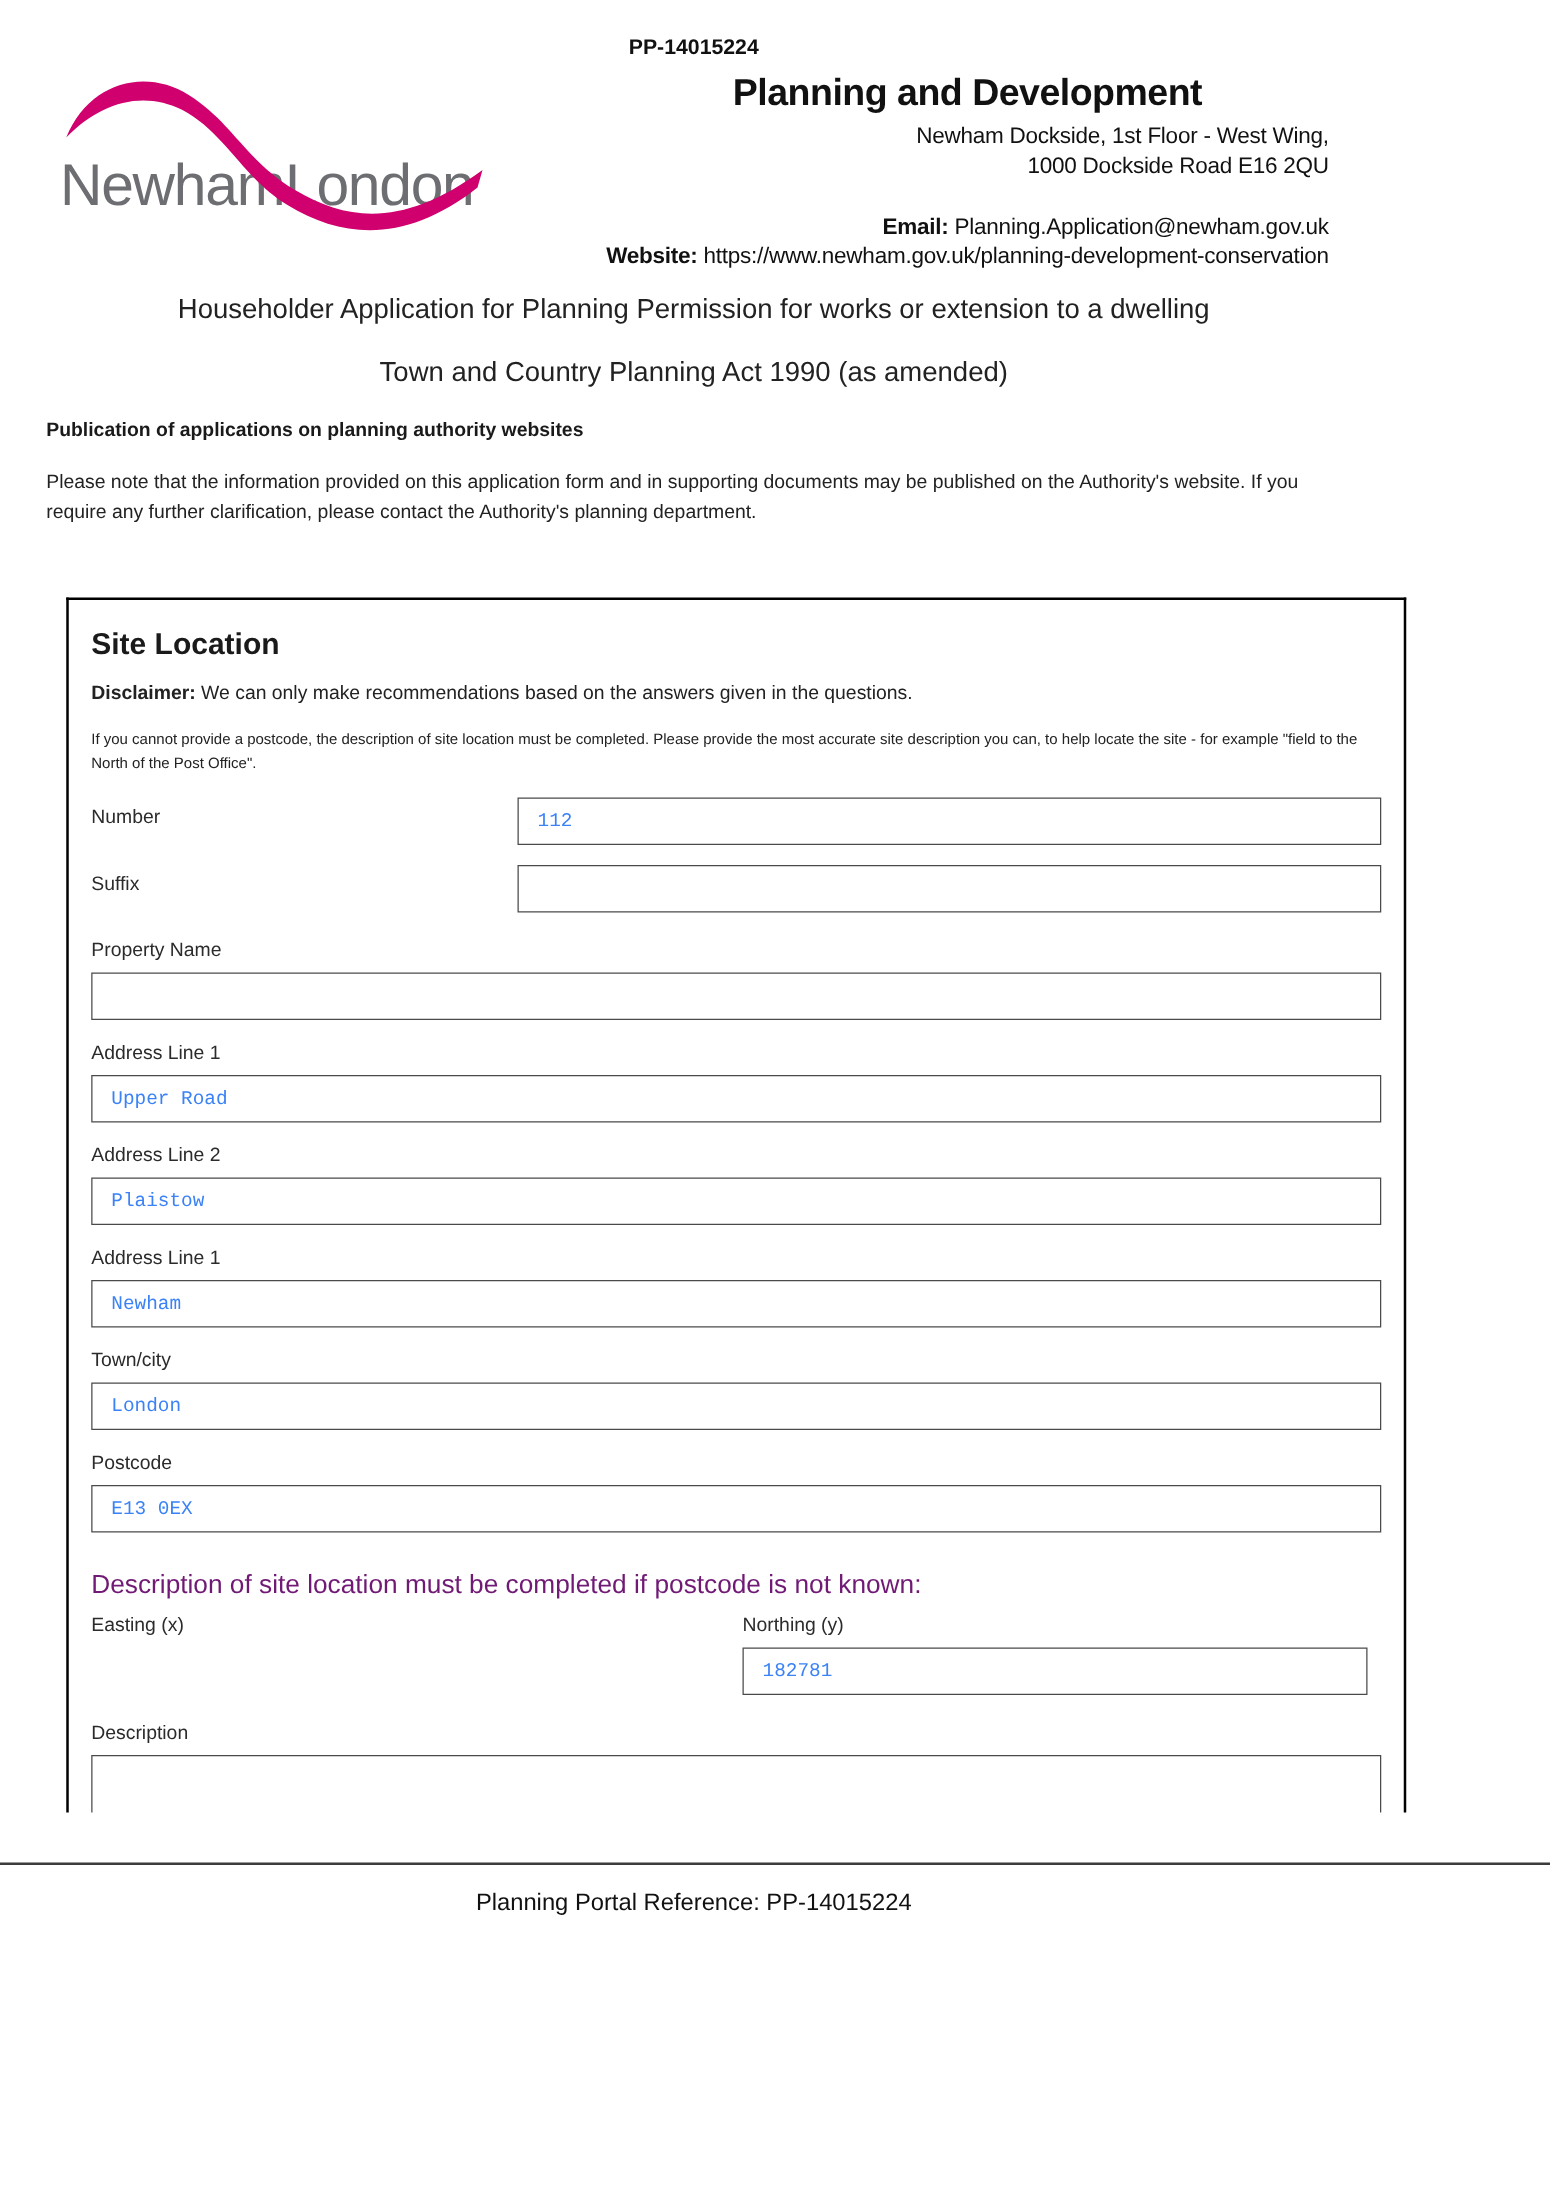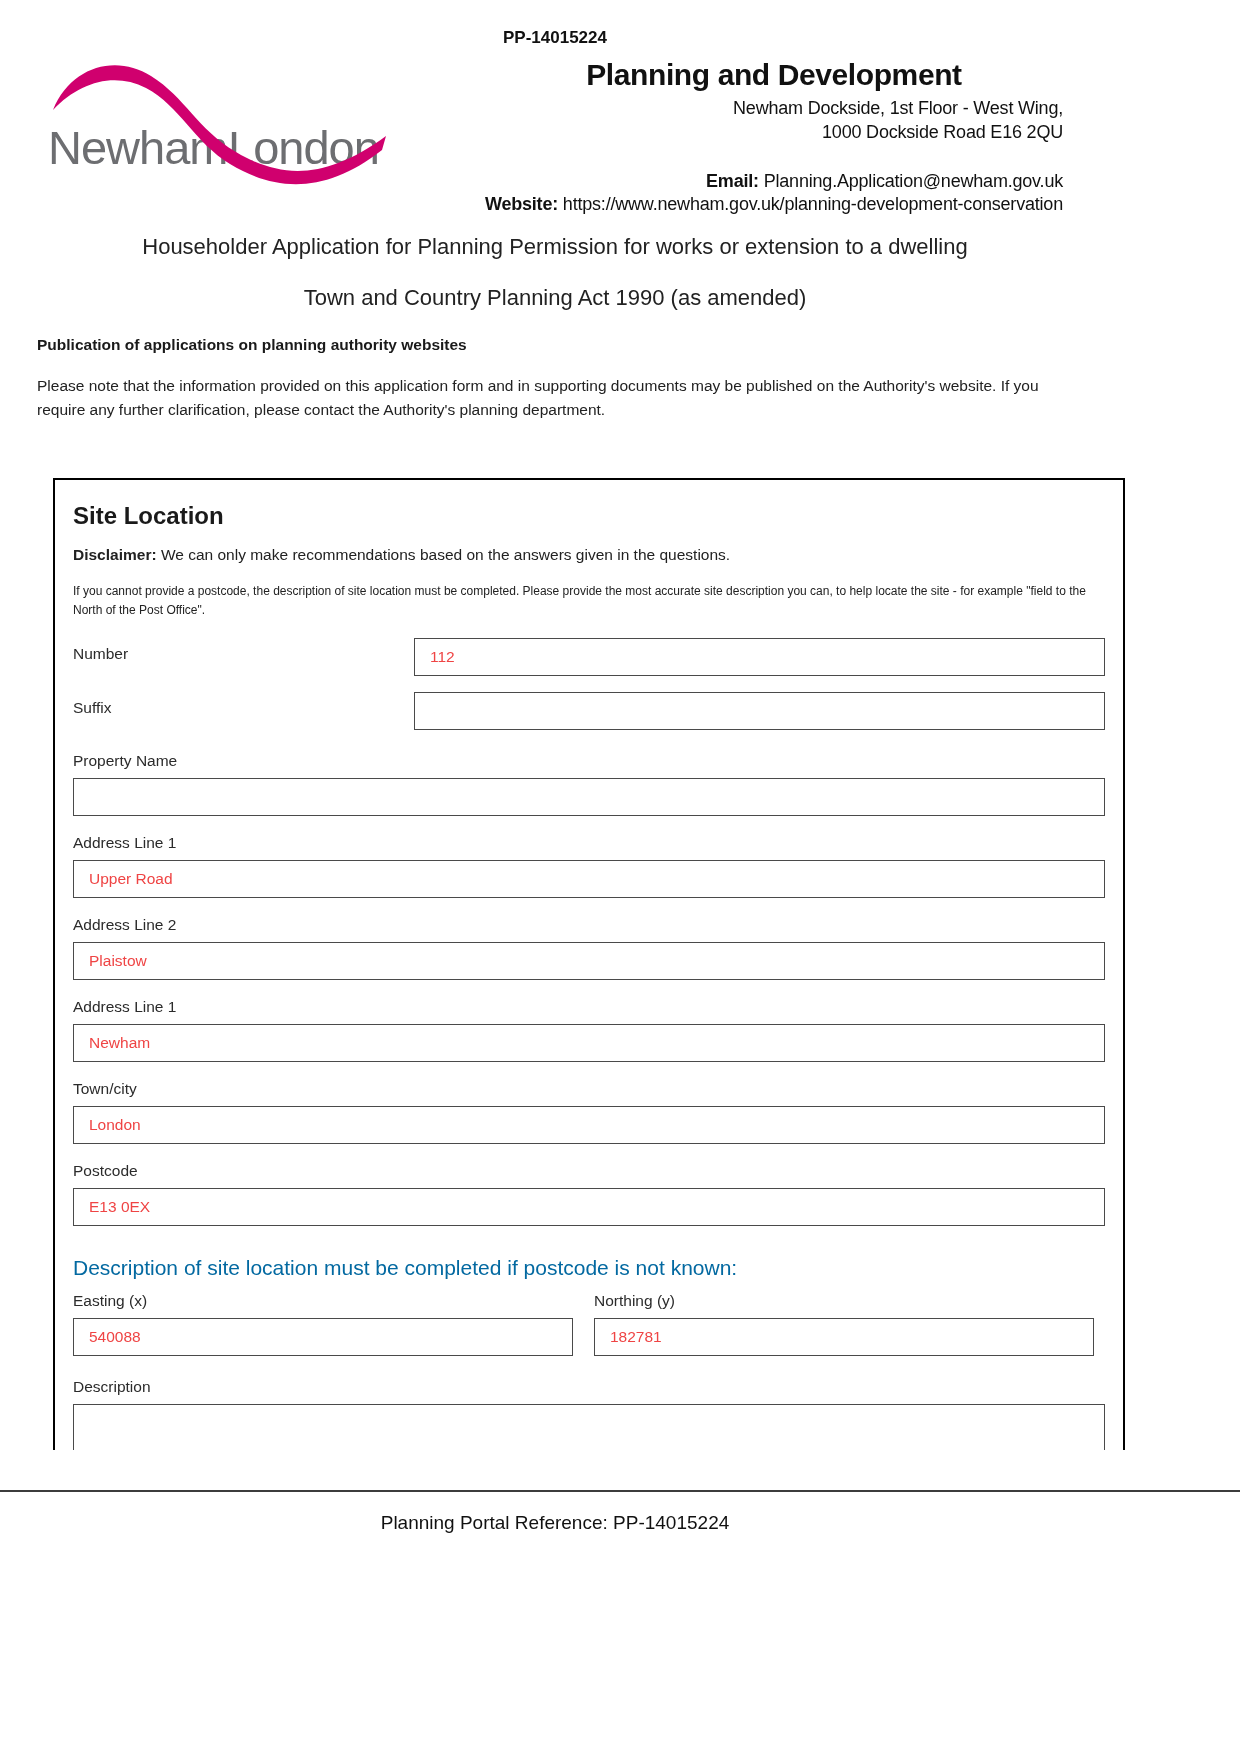--- a/index.html
+++ b/index.html
@@ -62,33 +62,33 @@
   #site-intro { margin-top: 18px; font-size: 12px; line-height: 1.6; color:#222; }
 
   .inline-row { display: flex; align-items: flex-start; }
   .inline-row .f-label { width: 341px; padding-top: 7px; flex: 0 0 341px; }
   .inline-row input { flex: 1; }
 
   .f-label { font-size: 15.5px; color: #2b2b2b; display:block; }
 
   input.box, textarea.box {
     height: 38px; border: 1px solid #4a4a4a; background: #fff;
-    font-family: Liberation Sans, sans-serif;
-    font-size: 15.5px; color: #ef4444; padding: 0 15px;
+    font-family: Liberation Mono, monospace;
+    font-size: 15.5px; color: #3b82f6; padding: 0 15px;
     width: 100%; border-radius: 0; outline: none;
   }
   textarea.box { height: 120px; padding-top: 9px; resize: none; }
 
   .mt18 { margin-top: 18px; }
   .mt16 { margin-top: 16px; }
   .mt22 { margin-top: 22px; }
   .stack input { margin-top: 8px; }
 
   #desc-heading {
-    margin-top: 30px; font-size: 21px; color: #0369a1; font-weight: normal;
+    margin-top: 30px; font-size: 21px; color: #701a75; font-weight: normal;
   }
   #coords-row { display: flex; gap: 21px; margin-top: 12px; }
   #coords-row .coord-col { flex: 0 0 500px; width: 500px; }
   #coords-row input { margin-top: 8px; }
 
   #description-field { margin-top: 22px; }
   #description-field textarea { margin-top: 8px; }
 
   #footer-line {
     top: 1490px; left: 0; width: 1240px; height: 0;
@@ -180,21 +180,20 @@
   <div class="stack mt18">
     <span class="f-label">Postcode</span>
     <input class="box" type="text" value="E13 0EX" style="">
   </div>
 
   <div id="desc-heading">Description of site location must be completed if postcode is not known:</div>
 
   <div id="coords-row">
     <div class="coord-col">
       <span class="f-label">Easting (x)</span>
-      <input class="box" type="text" value="540088" style="">
     </div>
     <div class="coord-col">
       <span class="f-label">Northing (y)</span>
       <input class="box" type="text" value="182781" style="">
     </div>
   </div>
 
   <div id="description-field">
     <span class="f-label">Description</span>
     <textarea class="box" style=""></textarea>

